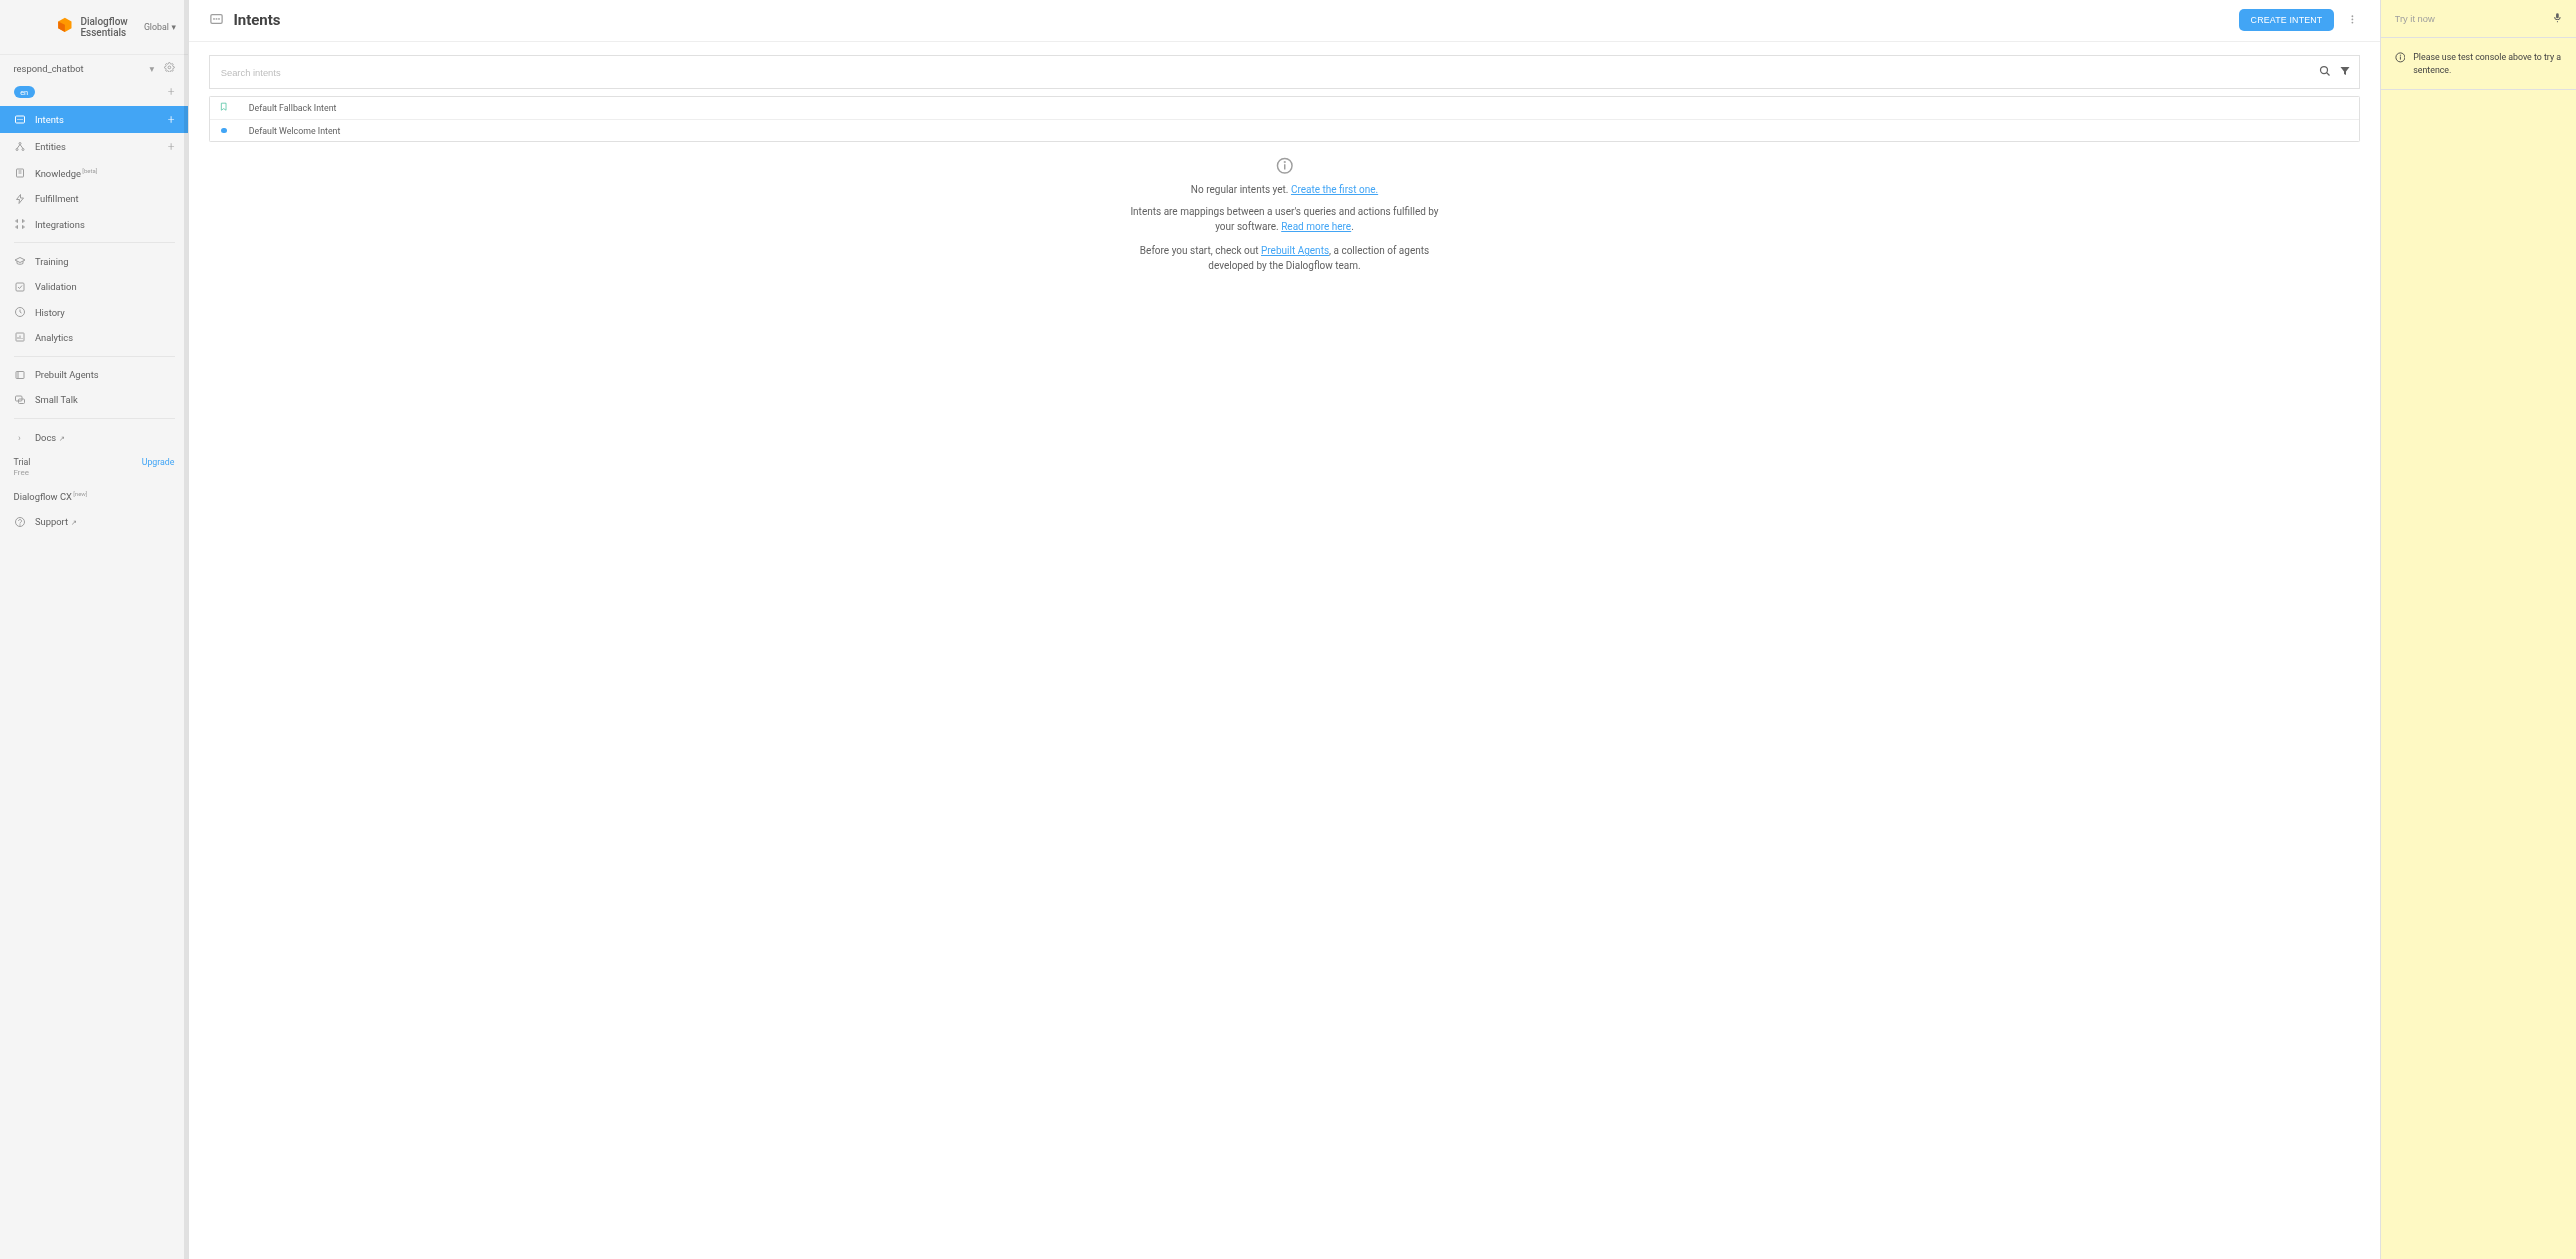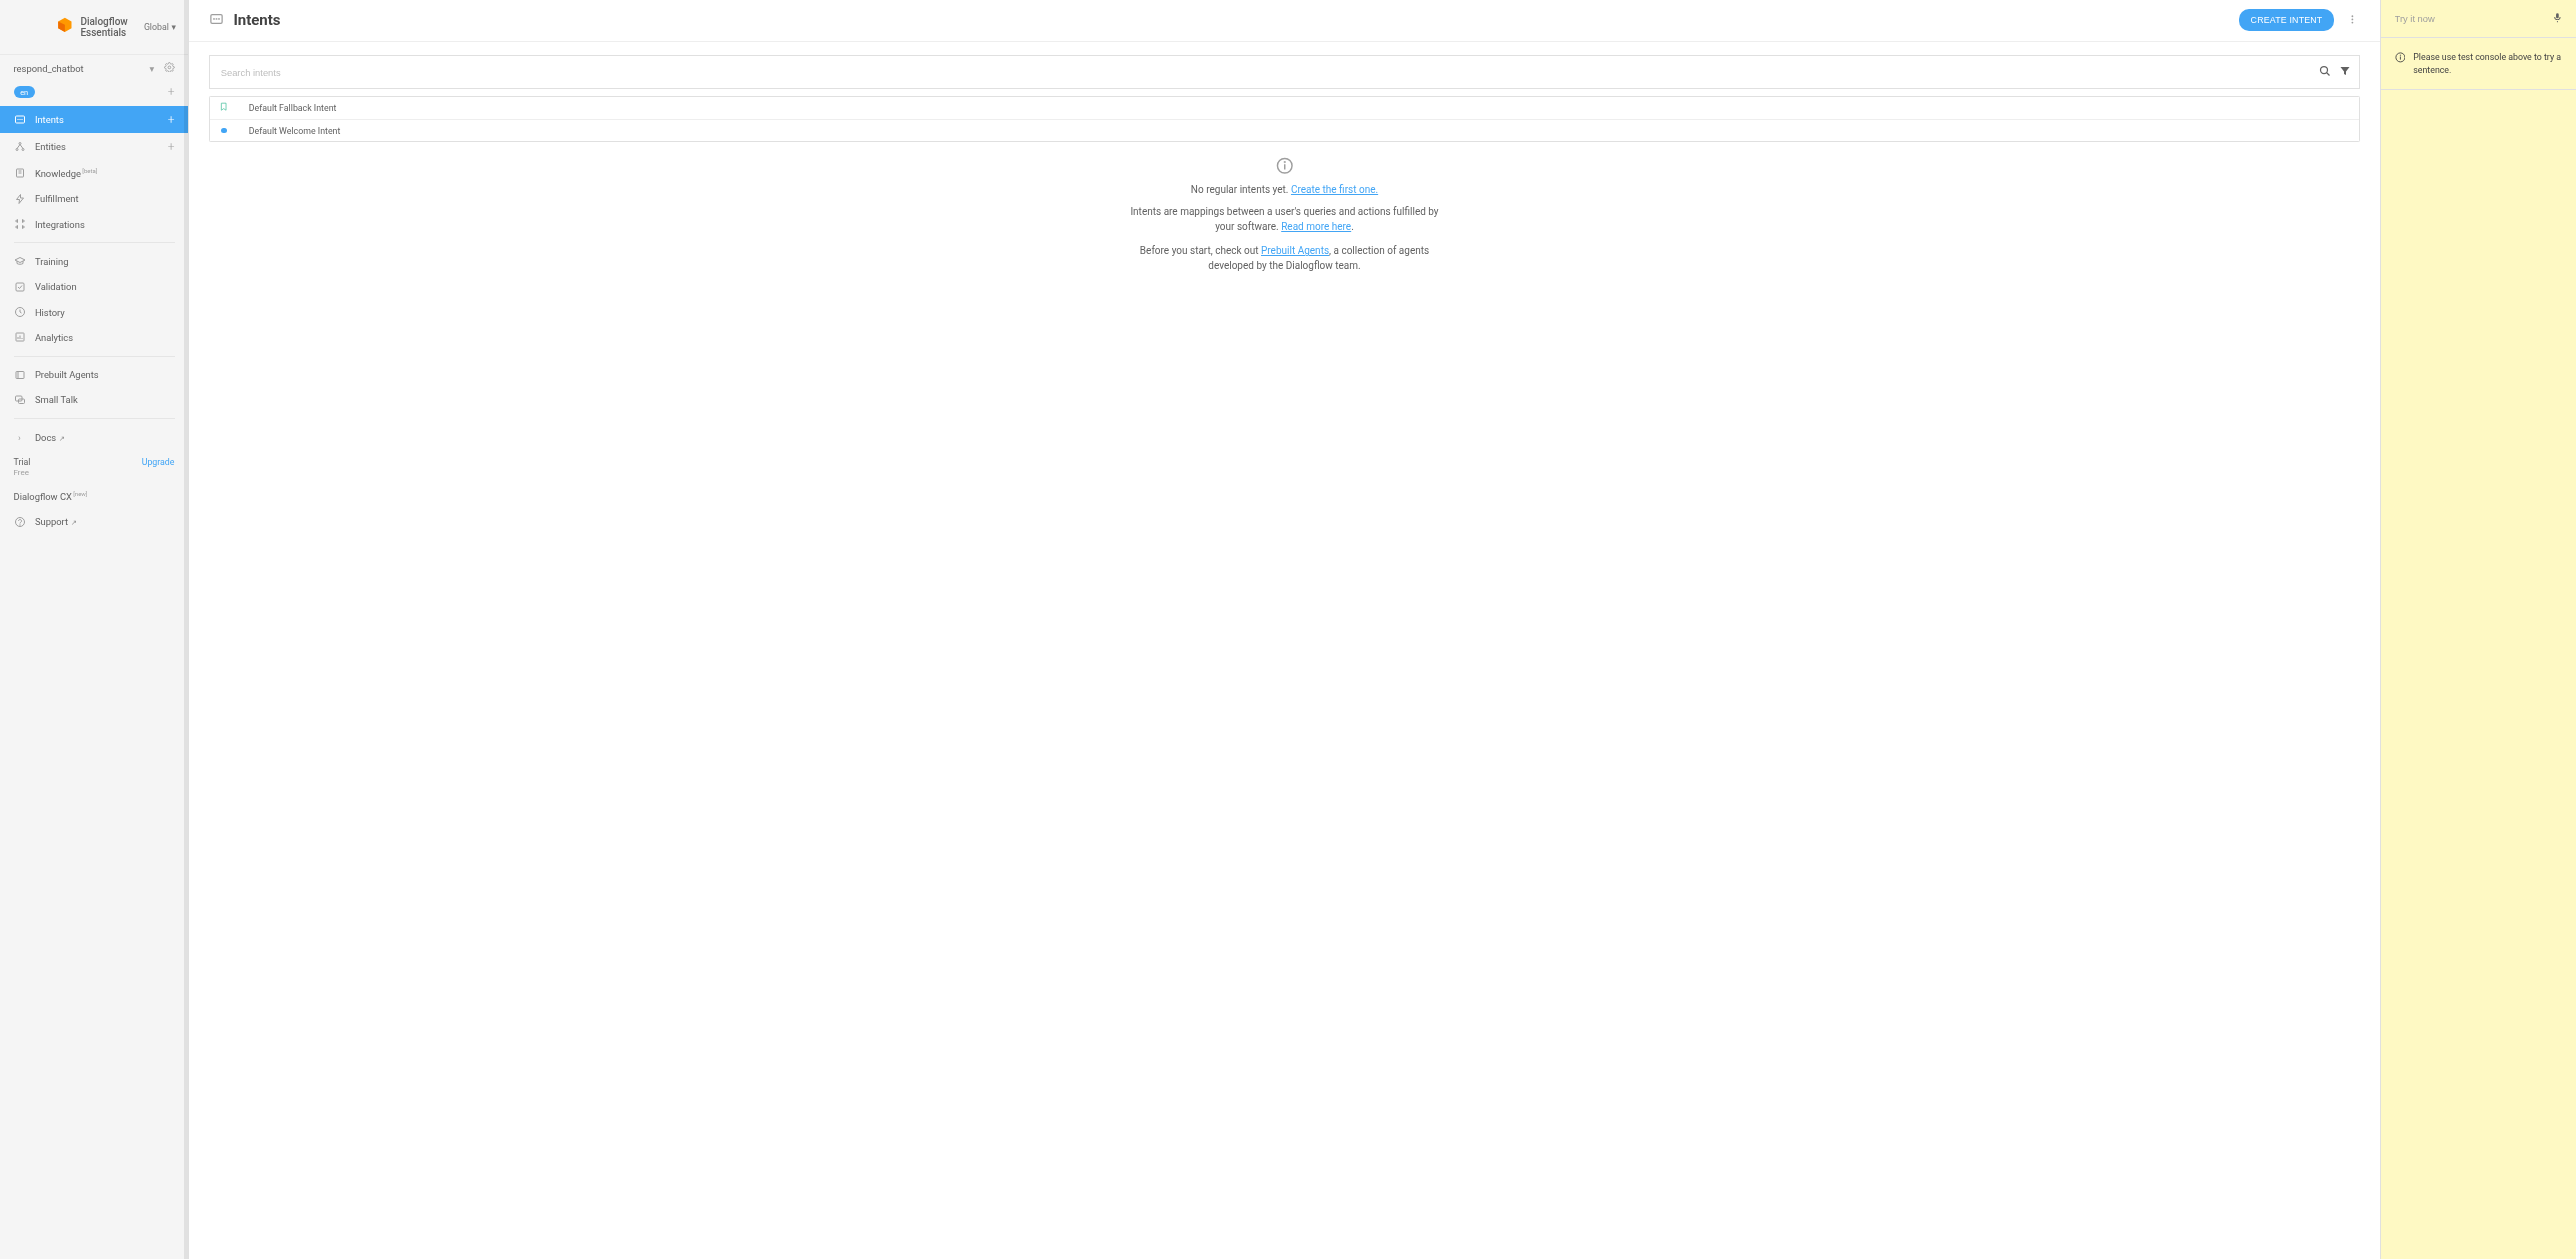--- a/index.html
+++ b/index.html
@@ -133,21 +133,21 @@
     .main-title-icon svg { width: 15px; height: 15px; stroke: #9e9e9e; fill: none; }
     .main-header-right { display: flex; align-items: center; gap: 9.4px; }
     .create-intent-btn {
       background: #42a5f5;
       color: #fff;
       border: none;
       padding: 6px 12px;
       font-size: 8.8px;
       font-weight: 500;
       letter-spacing: 0.2px;
-      border-radius: 10px;
+      border-radius: 5px;
       cursor: pointer;
     }
     .more-vert { color: #9e9e9e; cursor: pointer; padding: 2.7px; }
 
     .main-body { padding: 13.5px 20px; }
     .search-box {
       border: 0.7px solid #e0e0e0;
       display: flex;
       align-items: center;
       padding: 16px 8px;

